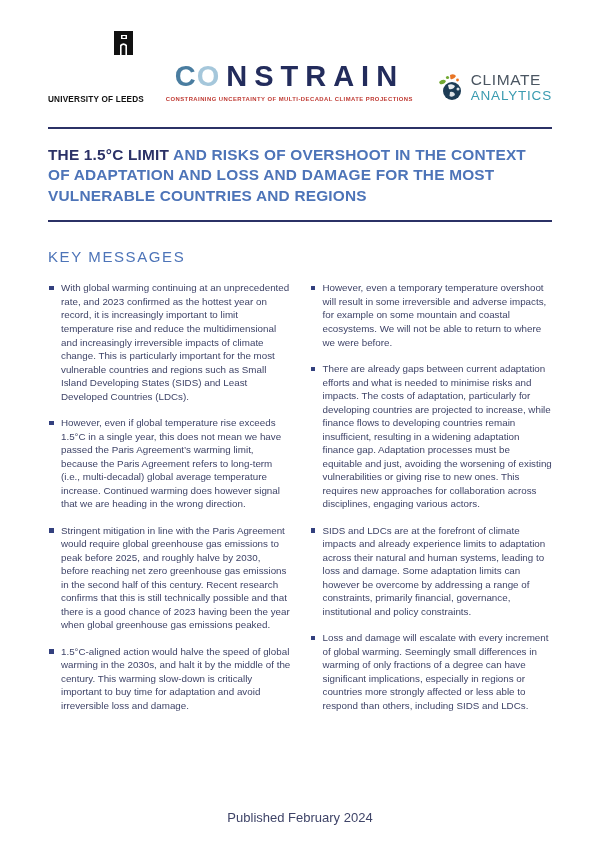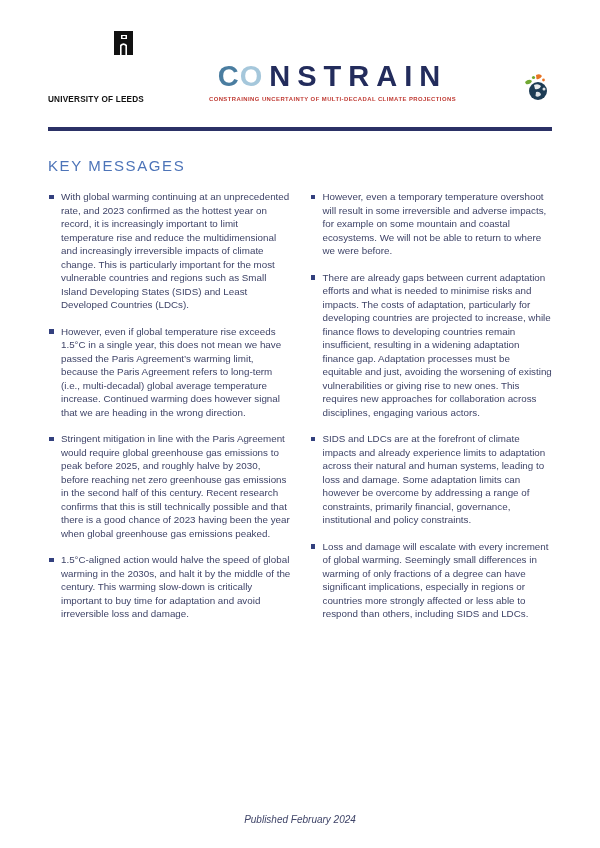--- a/index.html
+++ b/index.html
@@ -84,23 +84,22 @@
     left: 1px; top: 4.5px;
     width: 4.5px; height: 4.5px;
     background: #33407e;
   }
 
   
   .footer {
     position: absolute;
     left: 0; right: 0; bottom: 23px;
     text-align: center;
-    font-size: 10px;
+    font-size: 13px;
     color: #3f4468;
-    font-style: italic;
   }
 </style>
 </head>
 <body>
 
 <div class="page">
 
   <div class="logo-row">
 
     <div class="leeds-logo">
@@ -125,25 +124,30 @@
       <svg width="30" height="30" viewBox="0 0 30 30">
         <path d="M3 10 Q7 6 10 9 Q8 13 4 12 Z" fill="#71a832"></path>
         <circle cx="11.5" cy="5.5" r="1.6" fill="#71a832"></circle>
         <path d="M14 3 Q18 1 20 4 Q18 8 14.5 7 Z" fill="#e87424"></path>
         <circle cx="21.5" cy="8" r="1.4" fill="#e87424"></circle>
         <circle cx="16" cy="19" r="9" fill="#1d3c55"></circle>
         <path d="M12 13 Q16 11 19 14 Q17 18 13 17 Z" fill="#ffffff" opacity="0.9"></path>
         <path d="M14 20 Q18 19 19 23 Q16 26 13.5 24 Z" fill="#ffffff" opacity="0.85"></path>
         <circle cx="22" cy="17" r="1.5" fill="#ffffff" opacity="0.85"></circle>
       </svg>
+      <div class="ca-text">
+        <div class="ca-line1">CLIMATE</div>
+        <div class="ca-line2">ANALYTICS</div>
+      </div>
     </div>
 
   </div>
 
   <div class="rule rule-top"></div>
+  <h1 class="doc-title"><span class="title-highlight">THE 1.5°C LIMIT</span><span> AND RISKS OF OVERSHOOT IN THE CONTEXT OF ADAPTATION AND LOSS AND DAMAGE FOR THE MOST VULNERABLE COUNTRIES AND REGIONS</span></h1>
   <div class="rule"></div>
 
   <h2 class="km-heading">KEY MESSAGES</h2>
 
   <div class="columns">
     <div class="col">
       <ul class="bullets">
         <li>With global warming continuing at an unprecedented rate, and 2023 confirmed as the hottest year on record, it is increasingly important to limit temperature rise and reduce the multidimensional and increasingly irreversible impacts of climate change. This is particularly important for the most vulnerable countries and regions such as Small Island Developing States (SIDS) and Least Developed Countries (LDCs).</li>
         <li>However, even if global temperature rise exceeds 1.5°C in a single year, this does not mean we have passed the Paris Agreement’s warming limit, because the Paris Agreement refers to long-term (i.e., multi-decadal) global average temperature increase. Continued warming does however signal that we are heading in the wrong direction.</li>
         <li>Stringent mitigation in line with the Paris Agreement would require global greenhouse gas emissions to peak before 2025, and roughly halve by 2030, before reaching net zero greenhouse gas emissions in the second half of this century. Recent research confirms that this is still technically possible and that there is a good chance of 2023 having been the year when global greenhouse gas emissions peaked.</li>

